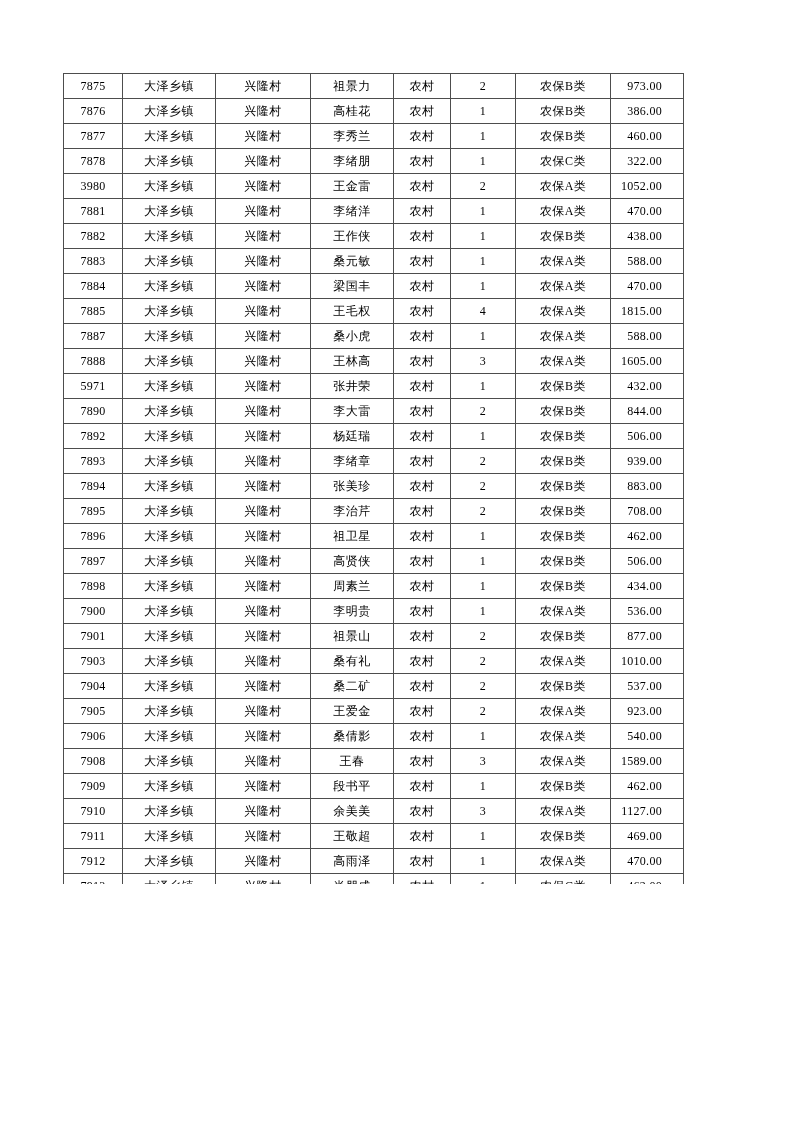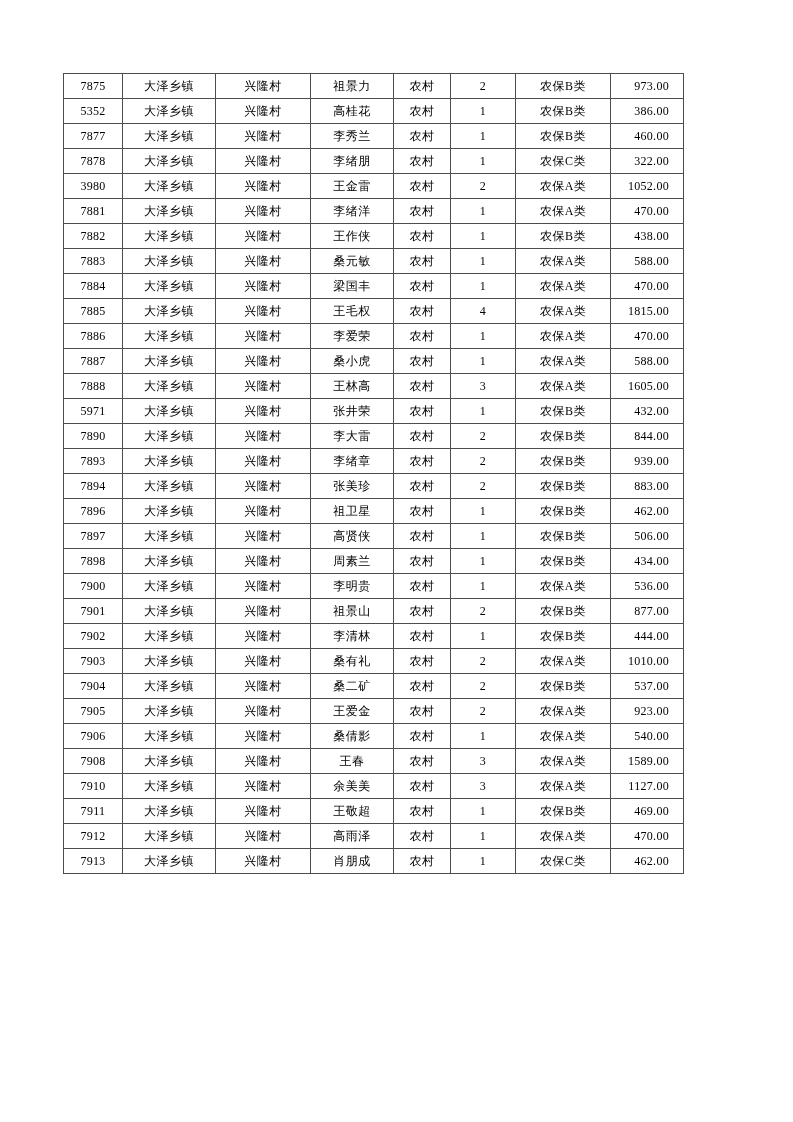--- a/index.html
+++ b/index.html
@@ -40,21 +40,21 @@
   col.c-town     { width: 93px; }
   col.c-village  { width: 95px; }
   col.c-name     { width: 83px; }
   col.c-category { width: 57px; }
   col.c-count    { width: 65px; }
   col.c-type     { width: 95px; }
   col.c-amount   { width: 73px; }
 
   table.roster td.col-7 {
     text-align: right;
-    padding-right: 14px;
+    padding-right: 21px;
     letter-spacing: 0.3px;
   }
   table.roster td.col-0 {
     letter-spacing: 0.3px;
   }
 </style>
 </head>
 <body>
 
 <div class="page">
@@ -74,21 +74,21 @@
           <td class="col-0">7875</td>
           <td class="col-1">大泽乡镇</td>
           <td class="col-2">兴隆村</td>
           <td class="col-3">祖景力</td>
           <td class="col-4">农村</td>
           <td class="col-5">2</td>
           <td class="col-6">农保B类</td>
           <td class="col-7">973.00</td>
         </tr>
         <tr>
-          <td class="col-0">5352</td>
+          <td class="col-0">7876</td>
           <td class="col-1">大泽乡镇</td>
           <td class="col-2">兴隆村</td>
           <td class="col-3">高桂花</td>
           <td class="col-4">农村</td>
           <td class="col-5">1</td>
           <td class="col-6">农保B类</td>
           <td class="col-7">386.00</td>
         </tr>
         <tr>
           <td class="col-0">7877</td>
@@ -164,30 +164,20 @@
           <td class="col-0">7885</td>
           <td class="col-1">大泽乡镇</td>
           <td class="col-2">兴隆村</td>
           <td class="col-3">王毛权</td>
           <td class="col-4">农村</td>
           <td class="col-5">4</td>
           <td class="col-6">农保A类</td>
           <td class="col-7">1815.00</td>
         </tr>
         <tr>
-          <td class="col-0">7886</td>
-          <td class="col-1">大泽乡镇</td>
-          <td class="col-2">兴隆村</td>
-          <td class="col-3">李爱荣</td>
-          <td class="col-4">农村</td>
-          <td class="col-5">1</td>
-          <td class="col-6">农保A类</td>
-          <td class="col-7">470.00</td>
-        </tr>
-        <tr>
           <td class="col-0">7887</td>
           <td class="col-1">大泽乡镇</td>
           <td class="col-2">兴隆村</td>
           <td class="col-3">桑小虎</td>
           <td class="col-4">农村</td>
           <td class="col-5">1</td>
           <td class="col-6">农保A类</td>
           <td class="col-7">588.00</td>
         </tr>
         <tr>
@@ -214,40 +204,60 @@
           <td class="col-0">7890</td>
           <td class="col-1">大泽乡镇</td>
           <td class="col-2">兴隆村</td>
           <td class="col-3">李大雷</td>
           <td class="col-4">农村</td>
           <td class="col-5">2</td>
           <td class="col-6">农保B类</td>
           <td class="col-7">844.00</td>
         </tr>
         <tr>
+          <td class="col-0">7892</td>
+          <td class="col-1">大泽乡镇</td>
+          <td class="col-2">兴隆村</td>
+          <td class="col-3">杨廷瑞</td>
+          <td class="col-4">农村</td>
+          <td class="col-5">1</td>
+          <td class="col-6">农保B类</td>
+          <td class="col-7">506.00</td>
+        </tr>
+        <tr>
           <td class="col-0">7893</td>
           <td class="col-1">大泽乡镇</td>
           <td class="col-2">兴隆村</td>
           <td class="col-3">李绪章</td>
           <td class="col-4">农村</td>
           <td class="col-5">2</td>
           <td class="col-6">农保B类</td>
           <td class="col-7">939.00</td>
         </tr>
         <tr>
           <td class="col-0">7894</td>
           <td class="col-1">大泽乡镇</td>
           <td class="col-2">兴隆村</td>
           <td class="col-3">张美珍</td>
           <td class="col-4">农村</td>
           <td class="col-5">2</td>
           <td class="col-6">农保B类</td>
           <td class="col-7">883.00</td>
         </tr>
         <tr>
+          <td class="col-0">7895</td>
+          <td class="col-1">大泽乡镇</td>
+          <td class="col-2">兴隆村</td>
+          <td class="col-3">李治芹</td>
+          <td class="col-4">农村</td>
+          <td class="col-5">2</td>
+          <td class="col-6">农保B类</td>
+          <td class="col-7">708.00</td>
+        </tr>
+        <tr>
           <td class="col-0">7896</td>
           <td class="col-1">大泽乡镇</td>
           <td class="col-2">兴隆村</td>
           <td class="col-3">祖卫星</td>
           <td class="col-4">农村</td>
           <td class="col-5">1</td>
           <td class="col-6">农保B类</td>
           <td class="col-7">462.00</td>
         </tr>
         <tr>
@@ -284,30 +294,20 @@
           <td class="col-0">7901</td>
           <td class="col-1">大泽乡镇</td>
           <td class="col-2">兴隆村</td>
           <td class="col-3">祖景山</td>
           <td class="col-4">农村</td>
           <td class="col-5">2</td>
           <td class="col-6">农保B类</td>
           <td class="col-7">877.00</td>
         </tr>
         <tr>
-          <td class="col-0">7902</td>
-          <td class="col-1">大泽乡镇</td>
-          <td class="col-2">兴隆村</td>
-          <td class="col-3">李清林</td>
-          <td class="col-4">农村</td>
-          <td class="col-5">1</td>
-          <td class="col-6">农保B类</td>
-          <td class="col-7">444.00</td>
-        </tr>
-        <tr>
           <td class="col-0">7903</td>
           <td class="col-1">大泽乡镇</td>
           <td class="col-2">兴隆村</td>
           <td class="col-3">桑有礼</td>
           <td class="col-4">农村</td>
           <td class="col-5">2</td>
           <td class="col-6">农保A类</td>
           <td class="col-7">1010.00</td>
         </tr>
         <tr>
@@ -342,20 +342,30 @@
         </tr>
         <tr>
           <td class="col-0">7908</td>
           <td class="col-1">大泽乡镇</td>
           <td class="col-2">兴隆村</td>
           <td class="col-3">王春</td>
           <td class="col-4">农村</td>
           <td class="col-5">3</td>
           <td class="col-6">农保A类</td>
           <td class="col-7">1589.00</td>
+        </tr>
+        <tr>
+          <td class="col-0">7909</td>
+          <td class="col-1">大泽乡镇</td>
+          <td class="col-2">兴隆村</td>
+          <td class="col-3">段书平</td>
+          <td class="col-4">农村</td>
+          <td class="col-5">1</td>
+          <td class="col-6">农保B类</td>
+          <td class="col-7">462.00</td>
         </tr>
         <tr>
           <td class="col-0">7910</td>
           <td class="col-1">大泽乡镇</td>
           <td class="col-2">兴隆村</td>
           <td class="col-3">余美美</td>
           <td class="col-4">农村</td>
           <td class="col-5">3</td>
           <td class="col-6">农保A类</td>
           <td class="col-7">1127.00</td>

